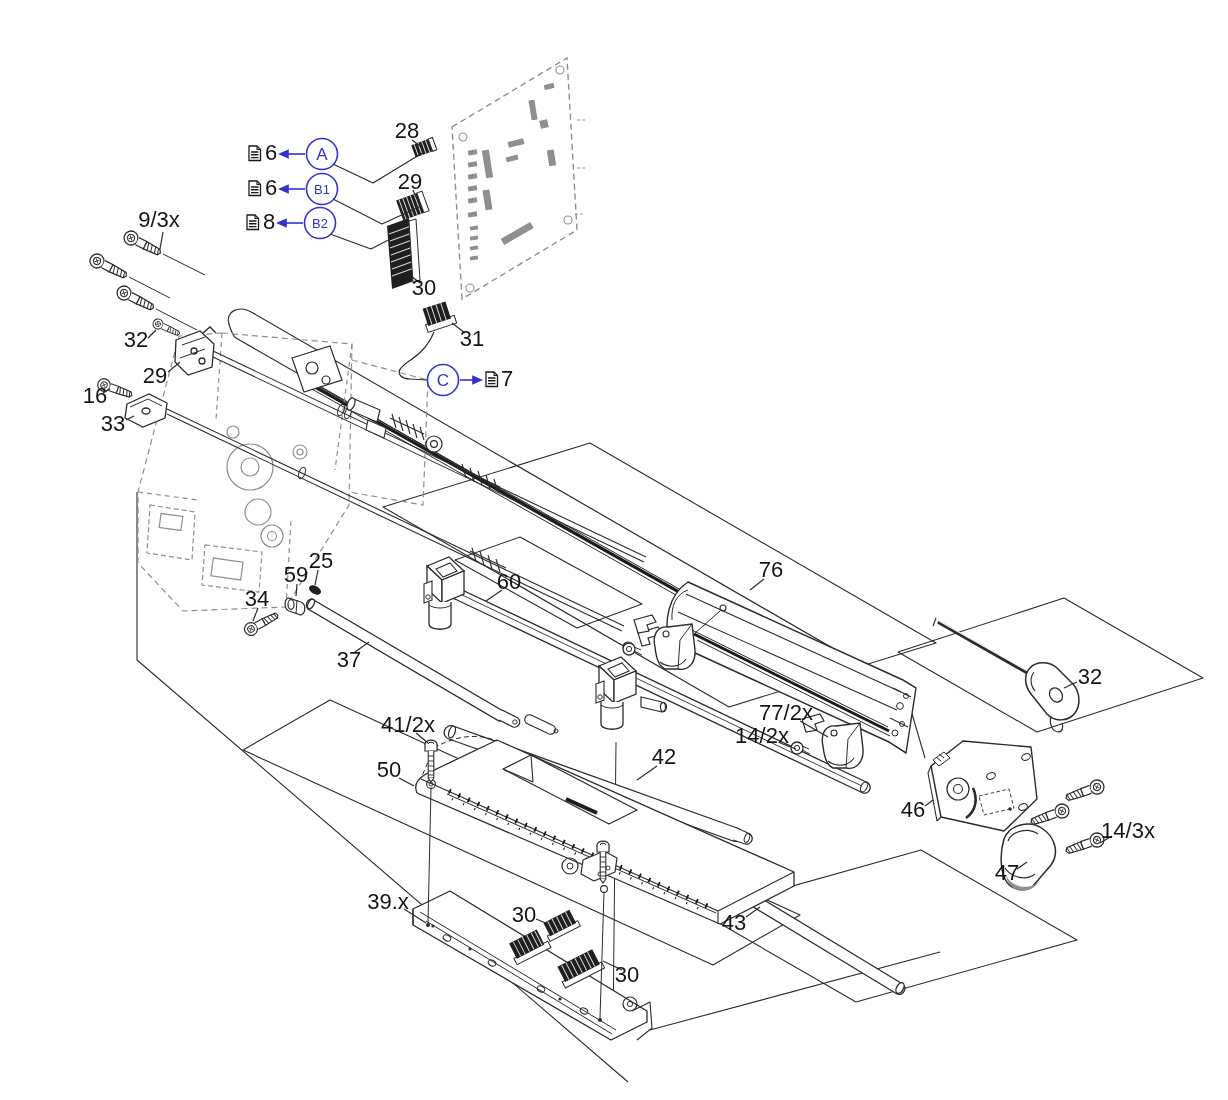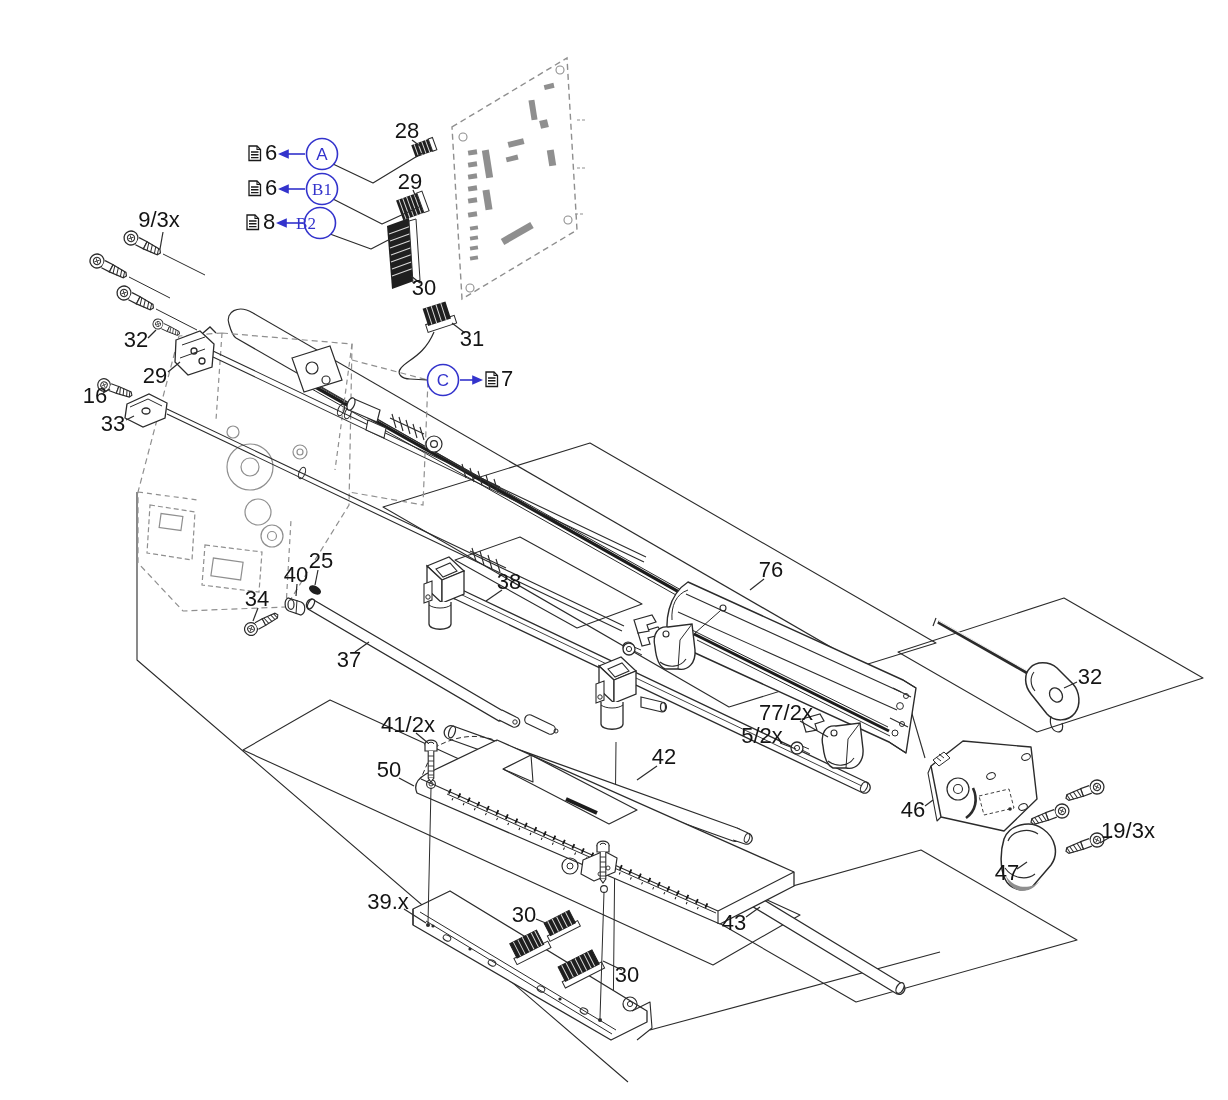--- a/index.html
+++ b/index.html
@@ -3,21 +3,21 @@
 <meta charset="utf-8">
 <style>
   html,body{margin:0;padding:0;background:#fff;}
   .stage{position:relative;width:1228px;height:1100px;background:#fff;overflow:hidden;
          font-family:"Liberation Sans",sans-serif;}
   .stage svg{position:absolute;left:0;top:0;}
   .lbl{position:absolute;transform:translate(-50%,-50%);font:22px/1 "Liberation Sans",sans-serif;
        color:#141414;white-space:nowrap;letter-spacing:0;}
   .ref-letter{position:absolute;transform:translate(-50%,-50%);color:#3333cc;
               font:17px/1 "Liberation Sans",sans-serif;}
-  .ref-letter.small{font-size:17px;font-family:Liberation Serif, serif;}
+  .ref-letter.small{font-size:13px;}
   .ref-page{position:absolute;transform:translate(-50%,-50%);color:#141414;
             font:22px/1 "Liberation Sans",sans-serif;}
 </style>
 </head>
 <body>
 
 <div class="stage">
 
 <svg width="1228" height="1100" viewBox="0 0 1228 1100">
   <defs>
@@ -433,42 +433,42 @@
 <div class="lbl" style="left:407px;top:131px">28</div>
 <div class="lbl" style="left:410px;top:182px">29</div>
 <div class="lbl" style="left:159px;top:220px">9/3x</div>
 <div class="lbl" style="left:424px;top:288px">30</div>
 <div class="lbl" style="left:136px;top:340px">32</div>
 <div class="lbl" style="left:472px;top:339px">31</div>
 <div class="lbl" style="left:155px;top:376px">29</div>
 <div class="lbl" style="left:95px;top:396px">16</div>
 <div class="lbl" style="left:113px;top:424px">33</div>
 <div class="lbl" style="left:321px;top:561px">25</div>
-<div class="lbl" style="left:296px;top:575px">40</div>
-<div class="lbl" style="left:509px;top:582px">38</div>
+<div class="lbl" style="left:296px;top:575px">59</div>
+<div class="lbl" style="left:509px;top:582px">60</div>
 <div class="lbl" style="left:771px;top:570px">76</div>
 <div class="lbl" style="left:257px;top:599px">34</div>
 <div class="lbl" style="left:349px;top:660px">37</div>
 <div class="lbl" style="left:1090px;top:677px">32</div>
 <div class="lbl" style="left:786px;top:713px">77/2x</div>
-<div class="lbl" style="left:762px;top:736px">5/2x</div>
+<div class="lbl" style="left:762px;top:736px">14/2x</div>
 <div class="lbl" style="left:408px;top:725px">41/2x</div>
 <div class="lbl" style="left:664px;top:757px">42</div>
 <div class="lbl" style="left:389px;top:770px">50</div>
 <div class="lbl" style="left:913px;top:810px">46</div>
-<div class="lbl" style="left:1128px;top:831px">19/3x</div>
+<div class="lbl" style="left:1128px;top:831px">14/3x</div>
 <div class="lbl" style="left:1007px;top:873px">47</div>
 <div class="lbl" style="left:388px;top:902px">39.x</div>
 <div class="lbl" style="left:524px;top:915px">30</div>
 <div class="lbl" style="left:734px;top:923px">43</div>
 <div class="lbl" style="left:627px;top:975px">30</div>
 
 <div class="ref-letter" style="left:322px;top:154px">A</div>
 <div class="ref-letter small" style="left:322px;top:189px">B1</div>
-<div class="ref-letter small" style="left:306px;top:223px">B2</div>
+<div class="ref-letter small" style="left:320px;top:223px">B2</div>
 <div class="ref-letter" style="left:443px;top:380px">C</div>
 
 <div class="ref-page" style="left:271px;top:153px">6</div>
 <div class="ref-page" style="left:271px;top:188px">6</div>
 <div class="ref-page" style="left:269px;top:222px">8</div>
 <div class="ref-page" style="left:507px;top:379px">7</div>
 
 </div>
 
 </body></html>

